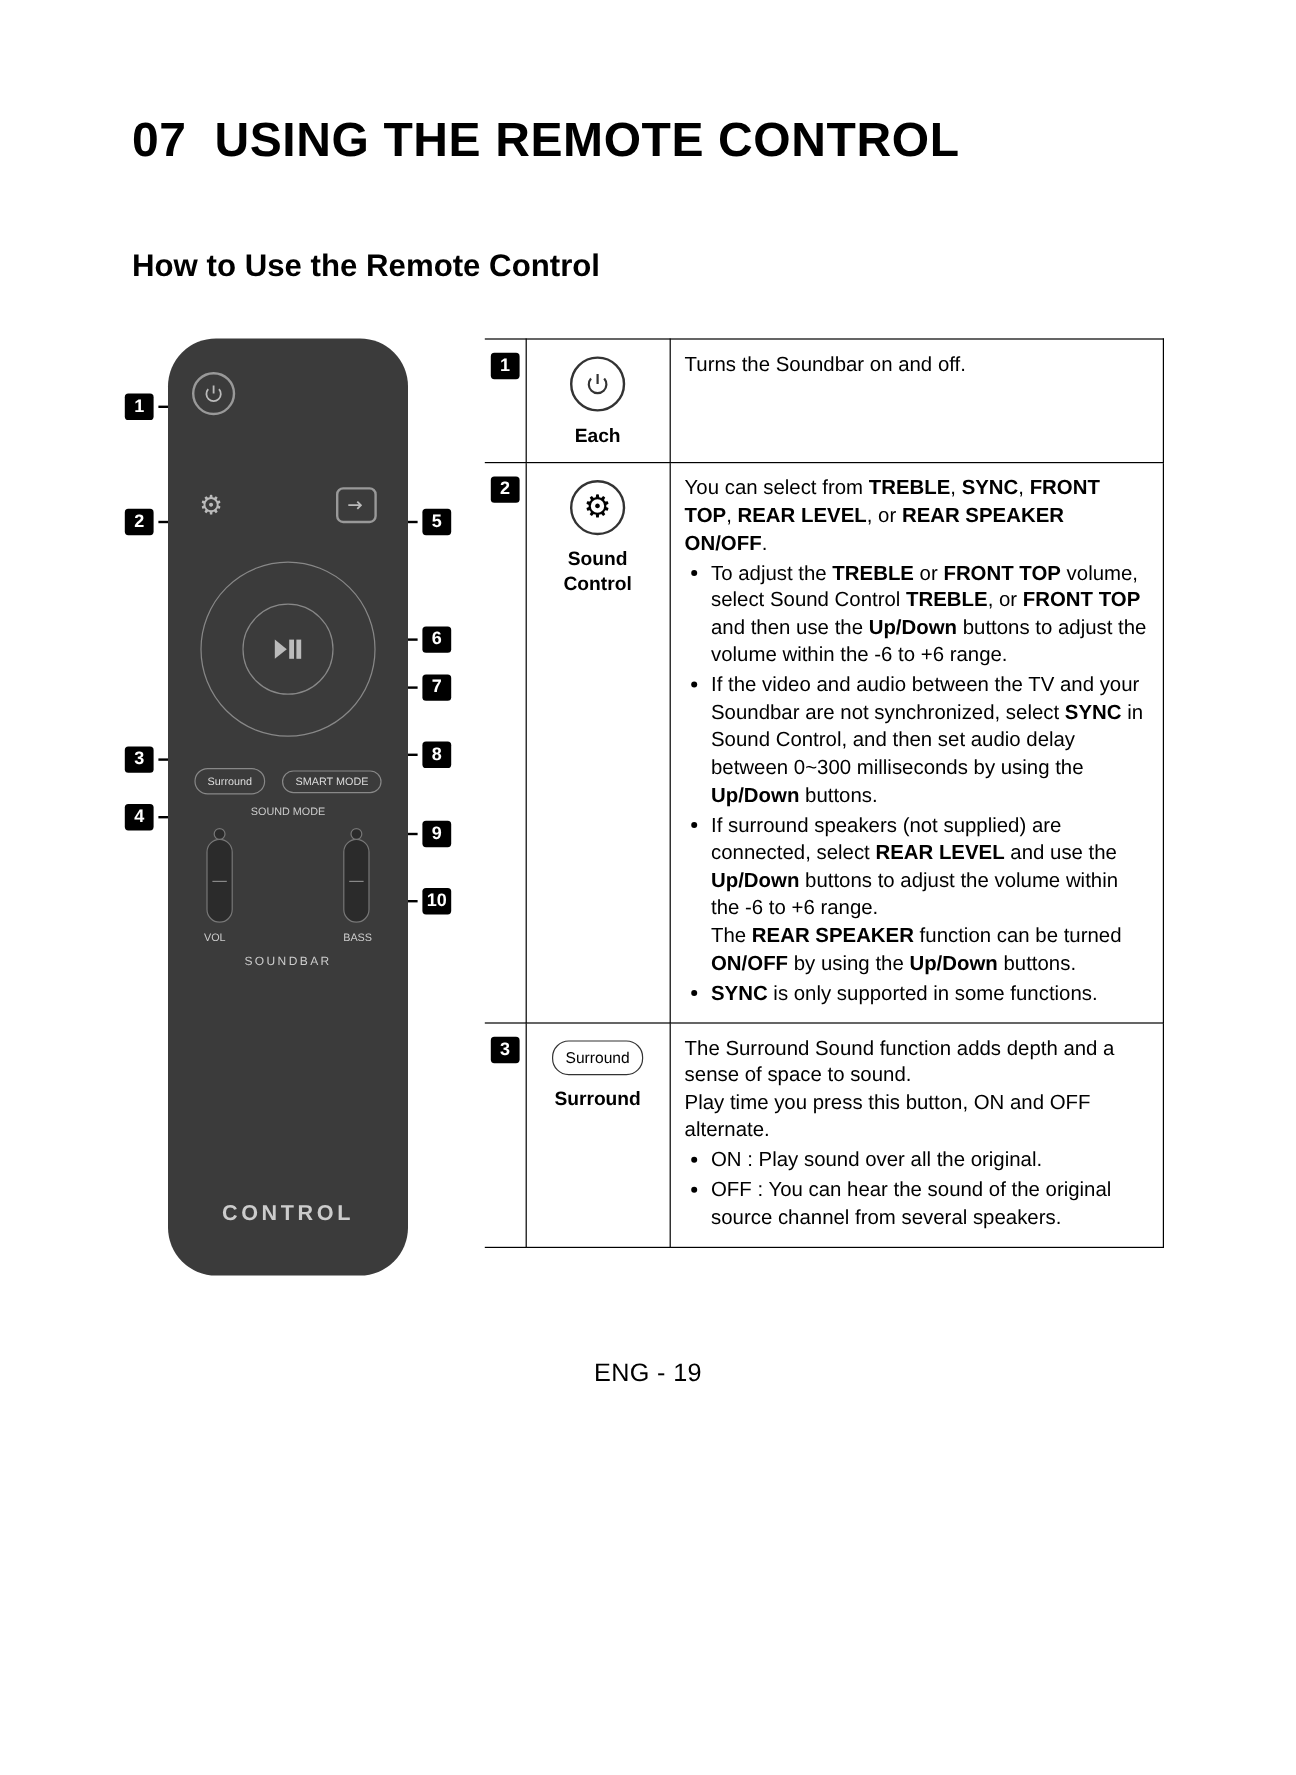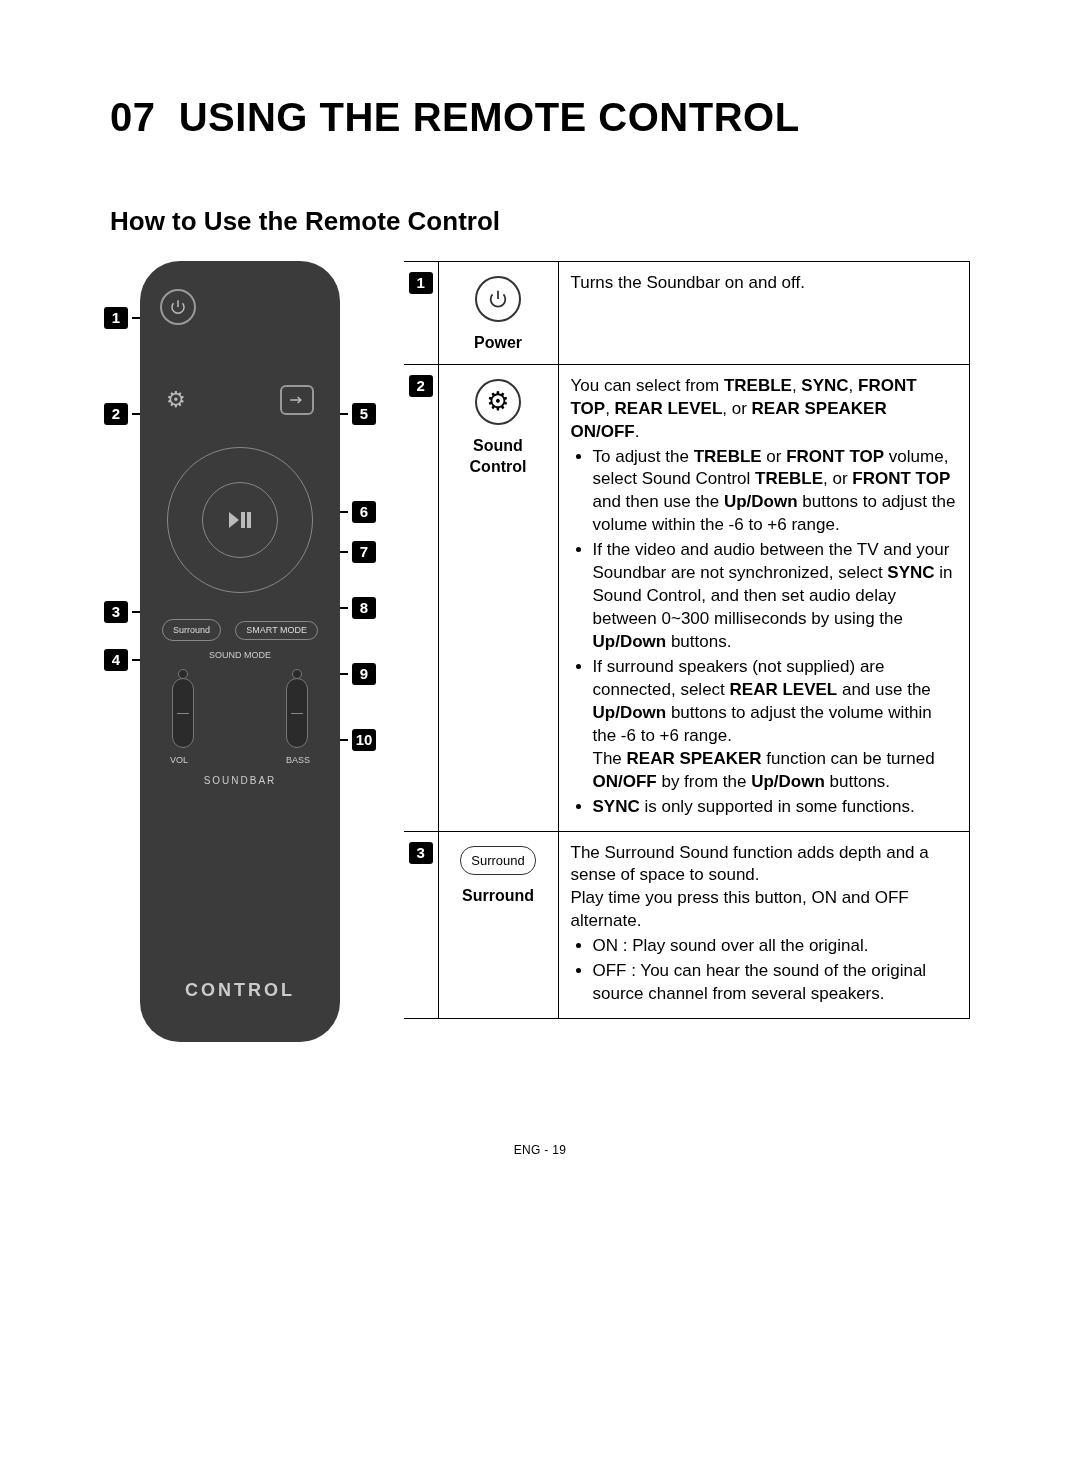--- a/index.html
+++ b/index.html
@@ -15,21 +15,21 @@
   }
   h1.page-title {
     font-size: 40px;
     font-weight: 700;
     letter-spacing: 0.5px;
     margin-bottom: 60px;
   }
   h2.subtitle {
     font-size: 26px;
     font-weight: 700;
-    margin-bottom: 22px;
+    margin-bottom: 43px;
   }
   .main-row { display: flex; gap: 34px; align-items: flex-start; }
 
   
   .remote-wrap { position: relative; width: 260px; flex: 0 0 260px; }
   .remote-body {
     width: 200px;
     margin-left: 30px;
     background: #3b3b3b;
     border-radius: 40px;
@@ -74,21 +74,21 @@
   .c1 { left: -6px; top: 46px; } .c1 .line{ width: 28px; margin-left:4px;}
   .c2 { left: -6px; top: 142px;} .c2 .line{ width: 28px; margin-left:4px;}
   .c3 { left: -6px; top: 340px;} .c3 .line{ width: 28px; margin-left:4px;}
   .c4 { left: -6px; top: 388px;} .c4 .line{ width: 28px; margin-left:4px;}
   
   .c5 { right: -6px; top: 142px; flex-direction:row-reverse;} .c5 .line{ width:28px;margin-right:4px;}
   .c6 { right: -6px; top: 240px; flex-direction:row-reverse;} .c6 .line{ width:28px;margin-right:4px;}
   .c7 { right: -6px; top: 280px; flex-direction:row-reverse;} .c7 .line{ width:28px;margin-right:4px;}
   .c8 { right: -6px; top: 336px; flex-direction:row-reverse;} .c8 .line{ width:28px;margin-right:4px;}
   .c9 { right: -6px; top: 402px; flex-direction:row-reverse;} .c9 .line{ width:28px;margin-right:4px;}
-  .c10{ right: -6px; top: 468px; flex-direction:row-reverse;} .c10 .line{ width:24px;margin-right:4px;}
+  .c10{ right: -6px; top: 458px; flex-direction:row-reverse;} .c10 .line{ width:24px;margin-right:4px;}
 
   
   table.desc {
     border-collapse: collapse;
     width: 100%;
     flex: 1;
   }
   table.desc td {
     border: 1px solid #000;
     padding: 10px 12px;
@@ -115,21 +115,21 @@
   }
   .iconpill {
     padding: 5px 10px; border:1px solid #333; border-radius: 14px;
     display:inline-block; font-size:13px; margin-bottom:10px;
   }
   .iconlabel { font-weight:700; font-size: 16px;}
   ul.bullets { list-style: disc; padding-left: 22px; }
   ul.bullets li { margin: 2px 0; }
   .b { font-weight: 700; }
 
-  .footer { text-align:center; margin-top: 100px; font-size: 12px; letter-spacing: .3px;}
+  .footer { text-align:center; margin-top: 68px; font-size: 21px; letter-spacing: .3px;}
 </style>
 </head>
 <body>
 
 <h1 class="page-title">
   <span>07</span>&nbsp;&nbsp;<span>USING THE REMOTE CONTROL</span>
 </h1>
 
 <h2 class="subtitle">How to Use the Remote Control</h2>
 
@@ -231,21 +231,21 @@
     <tbody>
         <tr>
       <td><span class="badge">1</span></td>
       <td class="iconcell">
         <div class="iconcircle">
           <svg width="22" height="22" viewBox="0 0 24 24" fill="none" stroke="#333" stroke-width="2">
                 <path d="M12 3v9"></path>
                 <path d="M6 7a8 8 0 1 0 12 0"></path>
               </svg>
         </div>
-        <div class="iconlabel">Power</div>
+        <div class="iconlabel">Each</div>
       </td>
       <td>Turns the Soundbar on and off.</td>
     </tr>
 
     <tr>
       <td><span class="badge">2</span></td>
       <td class="iconcell">
         <div class="iconcircle" style="font-size:26px;">⚙</div>
         <div class="iconlabel">Sound Control</div>
       </td>
@@ -253,21 +253,21 @@
         <span>You can select from </span><span class="b">TREBLE</span><span>, </span><span class="b">SYNC</span><span>, </span><span class="b">FRONT TOP</span><span>, </span><span class="b">REAR LEVEL</span><span>, or </span><span class="b">REAR SPEAKER ON/OFF</span><span>.</span>
         <ul class="bullets">
           <li>
             <span>To adjust the </span><span class="b">TREBLE</span><span> or </span><span class="b">FRONT TOP</span><span> volume, select Sound Control </span><span class="b">TREBLE</span><span>, or </span><span class="b">FRONT TOP</span><span> and then use the </span><span class="b">Up/Down</span><span> buttons to adjust the volume within the -6 to +6 range.</span>
           </li>
           <li>
             <span>If the video and audio between the TV and your Soundbar are not synchronized, select </span><span class="b">SYNC</span><span> in Sound Control, and then set audio delay between 0~300 milliseconds by using the </span><span class="b">Up/Down</span><span> buttons.</span>
           </li>
           <li>
             <span>If surround speakers (not supplied) are connected, select </span><span class="b">REAR LEVEL</span><span> and use the </span><span class="b">Up/Down</span><span> buttons to adjust the volume within the -6 to +6 range.</span><br>
-            <span>The </span><span class="b">REAR SPEAKER</span><span> function can be turned </span><span class="b">ON/OFF</span><span> by from the </span><span class="b">Up/Down</span><span> buttons.</span>
+            <span>The </span><span class="b">REAR SPEAKER</span><span> function can be turned </span><span class="b">ON/OFF</span><span> by using the </span><span class="b">Up/Down</span><span> buttons.</span>
           </li>
           <li>
             <span class="b">SYNC</span><span> is only supported in some functions.</span>
           </li>
         </ul>
       </td>
     </tr>
 
     <tr>
       <td><span class="badge">3</span></td>

